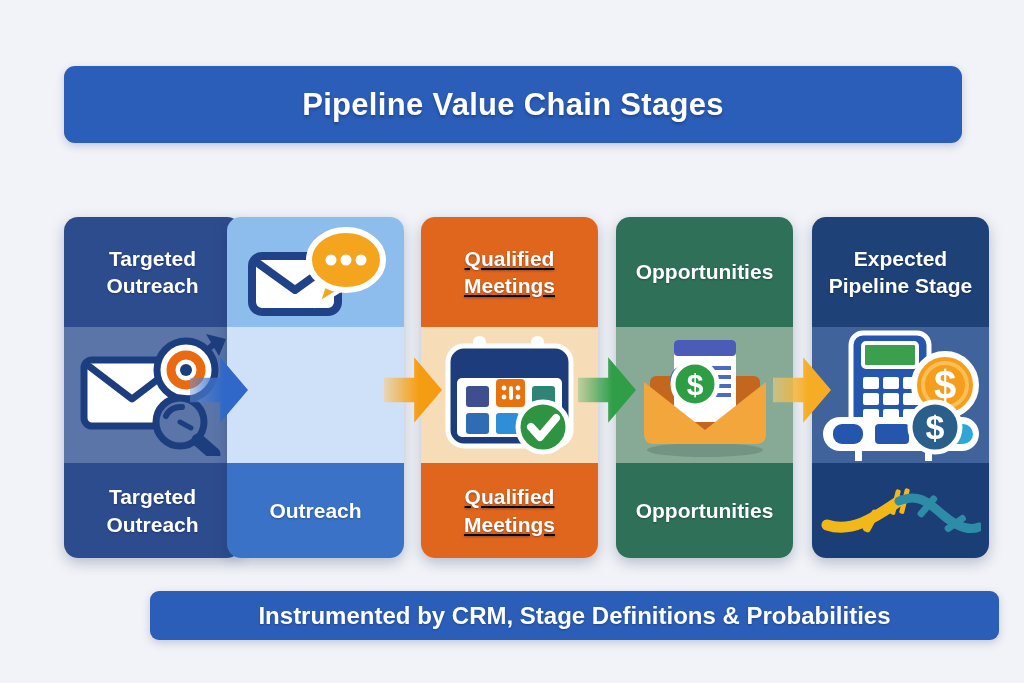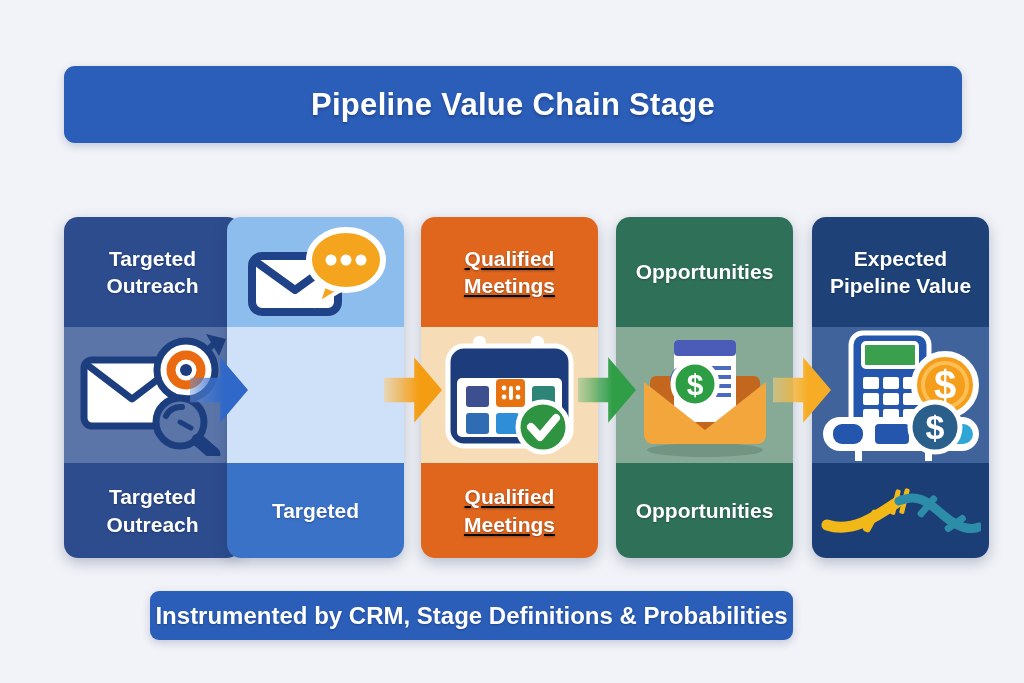--- a/index.html
+++ b/index.html
@@ -7,21 +7,21 @@
   .canvas {
     position:relative; width:1024px; height:683px;
     background:#f2f3f8; overflow:hidden;
   }
   .banner {
     position:absolute; display:flex; align-items:center; justify-content:center;
     color:#fff; font-weight:700; text-align:center;
     box-shadow:0 3px 8px rgba(30,50,100,.22);
   }
   #header-banner { left:64px; top:66px; width:898px; height:77px; border-radius:11px; font-size:31px; letter-spacing:.3px; text-shadow:0 2px 3px rgba(10,25,60,.35); }
-  #footer-banner { left:150px; top:591px; width:643px; height:49px; border-radius:9px; font-size:24px; text-shadow:0 1px 2px rgba(10,25,60,.35); }
+  #footer-banner { left:150px; top:591px; width:849px; height:49px; border-radius:9px; font-size:24px; text-shadow:0 1px 2px rgba(10,25,60,.35); }
 
   .card {
     position:absolute; top:217px; width:177px; height:341px;
     border-radius:14px; overflow:hidden; display:flex; flex-direction:column;
     box-shadow:0 5px 14px rgba(30,50,90,.28);
   }
   #card-1 { left:32px;margin-left:32px; }
   #card-2 { left:227px; }
   #card-3 { left:421px;text-decoration:underline; }
   #card-4 { left:616px; }
@@ -45,21 +45,21 @@
   #arrow-2 { left:384px; }
   #arrow-3 { left:578px; }
   #arrow-4 { left:773px; }
 </style>
 </head>
 <body>
 
 <div class="canvas">
 
   <div class="banner" id="header-banner" style="background-color: rgb(43, 94, 185);">
-    <span>Pipeline Value Chain Stage</span>
+    <span>Pipeline Value Chain Stages</span>
   </div>
 
   <div class="card" id="card-1">
     <div class="band band-top" style="background-color: rgb(45, 76, 142);">
       <div class="stage-label">Targeted Outreach</div>
     </div>
     <div class="band band-mid" style="background-color: rgb(91, 117, 169);">
       <svg width="150" height="122" viewBox="0 0 150 122">
         <rect x="6" y="26" width="96" height="66" rx="8" fill="#ffffff" stroke="#1d3e7e" stroke-width="7"></rect>
         <path d="M12 33 L54 65 L96 33" fill="none" stroke="#1d3e7e" stroke-width="7" stroke-linecap="round" stroke-linejoin="round"></path>
@@ -86,21 +86,21 @@
         <path d="M13 40 L49 66 L85 40" fill="none" stroke="#1f4288" stroke-width="8" stroke-linecap="round" stroke-linejoin="round"></path>
         <path d="M80 56 L72 80 L98 64 Z" fill="#f5a51d" stroke="#ffffff" stroke-width="4"></path>
         <ellipse cx="100" cy="36" rx="37" ry="30" fill="#f5a51d" stroke="#ffffff" stroke-width="6"></ellipse>
         <circle cx="85" cy="36" r="5.5" fill="#ffffff"></circle>
         <circle cx="100" cy="36" r="5.5" fill="#ffffff"></circle>
         <circle cx="115" cy="36" r="5.5" fill="#ffffff"></circle>
       </svg>
     </div>
     <div class="band band-mid" style="background-color: rgb(207, 225, 248);"></div>
     <div class="band band-bot" style="background-color: rgb(58, 114, 200);">
-      <div class="stage-label">Targeted</div>
+      <div class="stage-label">Outreach</div>
     </div>
   </div>
 
   <div class="card" id="card-3">
     <div class="band band-top" style="background-color: rgb(224, 102, 29);">
       <div class="stage-label">Qualified Meetings</div>
     </div>
     <div class="band band-mid" style="background-color: rgb(247, 220, 184);">
       <svg width="135" height="122" viewBox="0 0 135 122">
         <rect x="31" y="2" width="13" height="28" rx="6" fill="#ffffff"></rect>
@@ -146,21 +146,21 @@
         <path d="M14 50 L75 98 L136 50 L136 102 Q136 112 126 112 L24 112 Q14 112 14 102 Z" fill="#f2a63c"></path>
       </svg>
     </div>
     <div class="band band-bot" style="background-color: rgb(47, 113, 88);">
       <div class="stage-label">Opportunities</div>
     </div>
   </div>
 
   <div class="card" id="card-5">
     <div class="band band-top" style="background-color: rgb(30, 66, 119);">
-      <div class="stage-label">Expected Pipeline Value</div>
+      <div class="stage-label">Expected Pipeline Stage</div>
     </div>
     <div class="band band-mid" style="background-color: rgb(65, 99, 155);">
       <svg width="160" height="132" viewBox="0 0 160 132">
         <rect x="30" y="4" width="78" height="100" rx="12" fill="#2456ad" stroke="#ffffff" stroke-width="5"></rect>
         <rect x="42" y="14" width="54" height="24" rx="3" fill="#3aa04d" stroke="#ffffff" stroke-width="4"></rect>
         <rect x="42" y="48" width="16" height="12" rx="2" fill="#ffffff"></rect>
         <rect x="62" y="48" width="16" height="12" rx="2" fill="#ffffff"></rect>
         <rect x="82" y="48" width="16" height="12" rx="2" fill="#ffffff"></rect>
         <rect x="42" y="64" width="16" height="12" rx="2" fill="#ffffff"></rect>
         <rect x="62" y="64" width="16" height="12" rx="2" fill="#ffffff"></rect>

